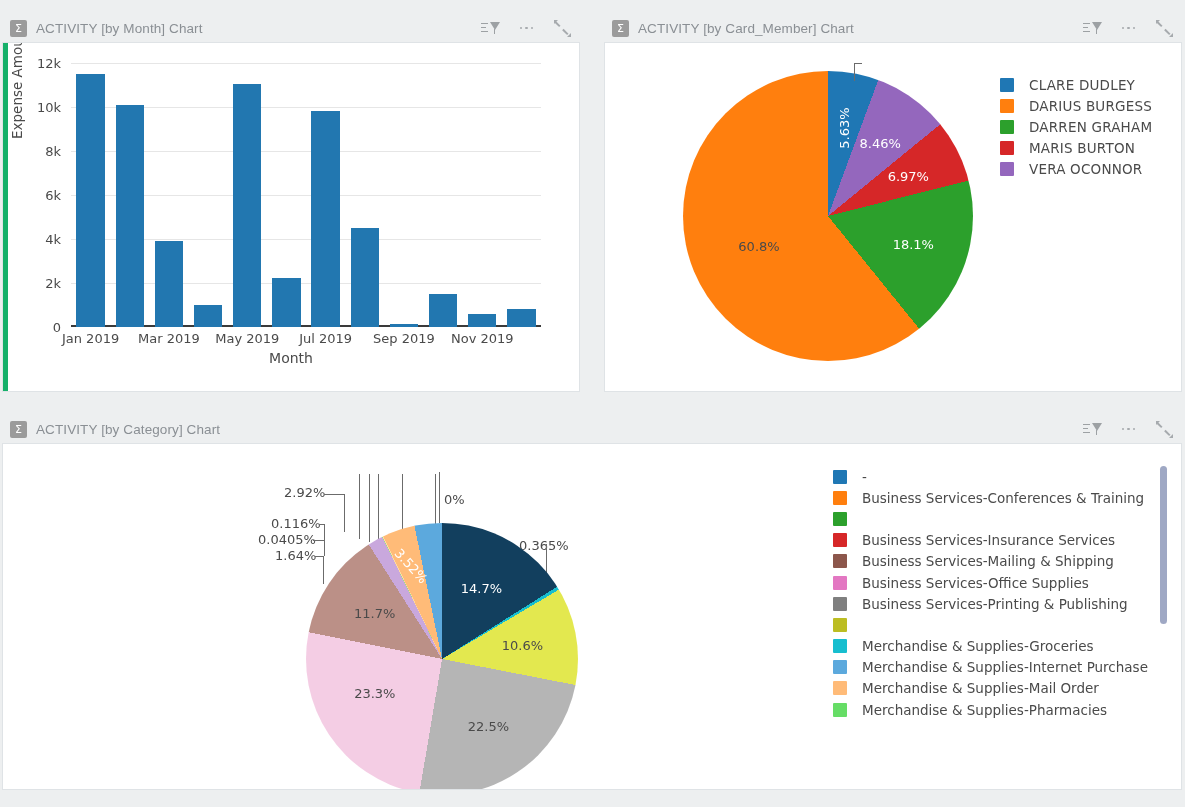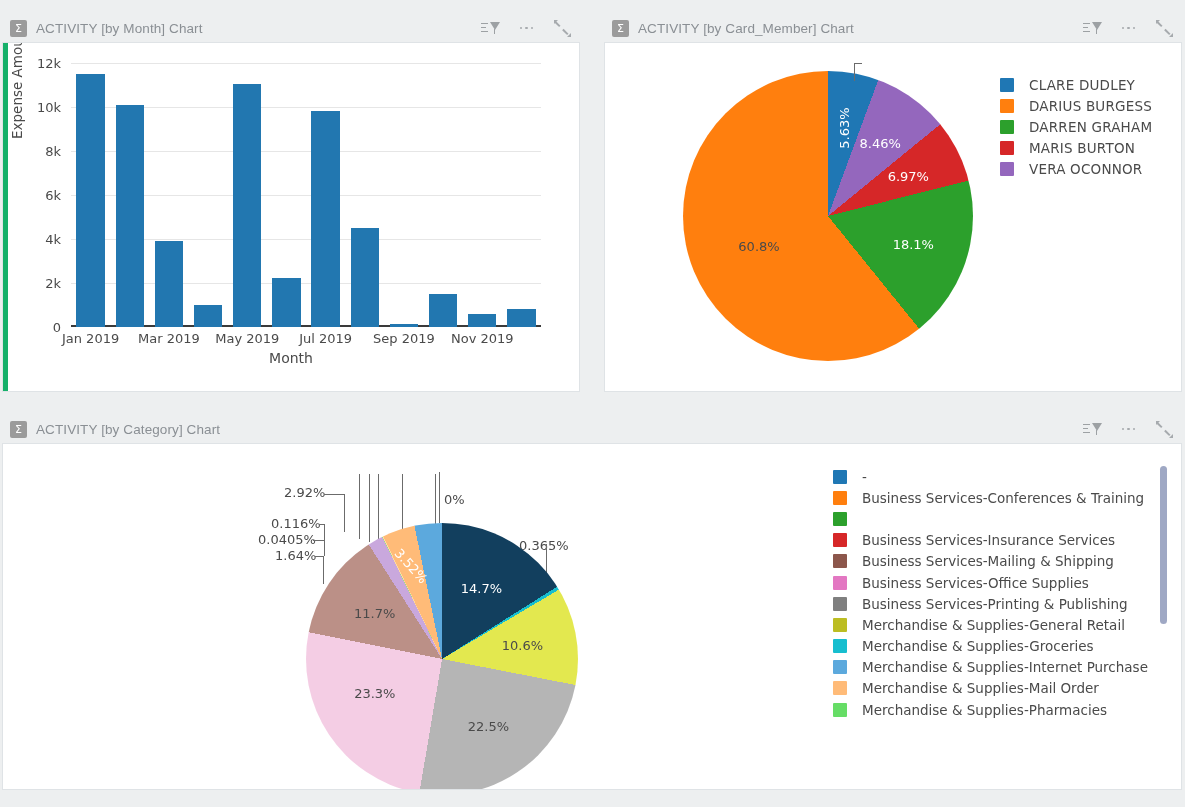--- a/index.html
+++ b/index.html
@@ -420,21 +420,20 @@
             <div class="legend-row">
               <div class="legend-swatch" style="background: rgb(227, 119, 194);"></div>
               <div class="legend-text">Business Services-Office Supplies</div>
             </div>
             <div class="legend-row">
               <div class="legend-swatch" style="background: rgb(127, 127, 127);"></div>
               <div class="legend-text">Business Services-Printing &amp; Publishing</div>
             </div>
             <div class="legend-row">
               <div class="legend-swatch" style="background: rgb(188, 189, 34);"></div>
-              <div class="legend-text">Merchandise &amp; Supplies-General Retail</div>
             </div>
             <div class="legend-row">
               <div class="legend-swatch" style="background: rgb(23, 190, 207);"></div>
               <div class="legend-text">Merchandise &amp; Supplies-Groceries</div>
             </div>
             <div class="legend-row">
               <div class="legend-swatch" style="background: rgb(92, 169, 221);"></div>
               <div class="legend-text">Merchandise &amp; Supplies-Internet Purchase</div>
             </div>
             <div class="legend-row">

